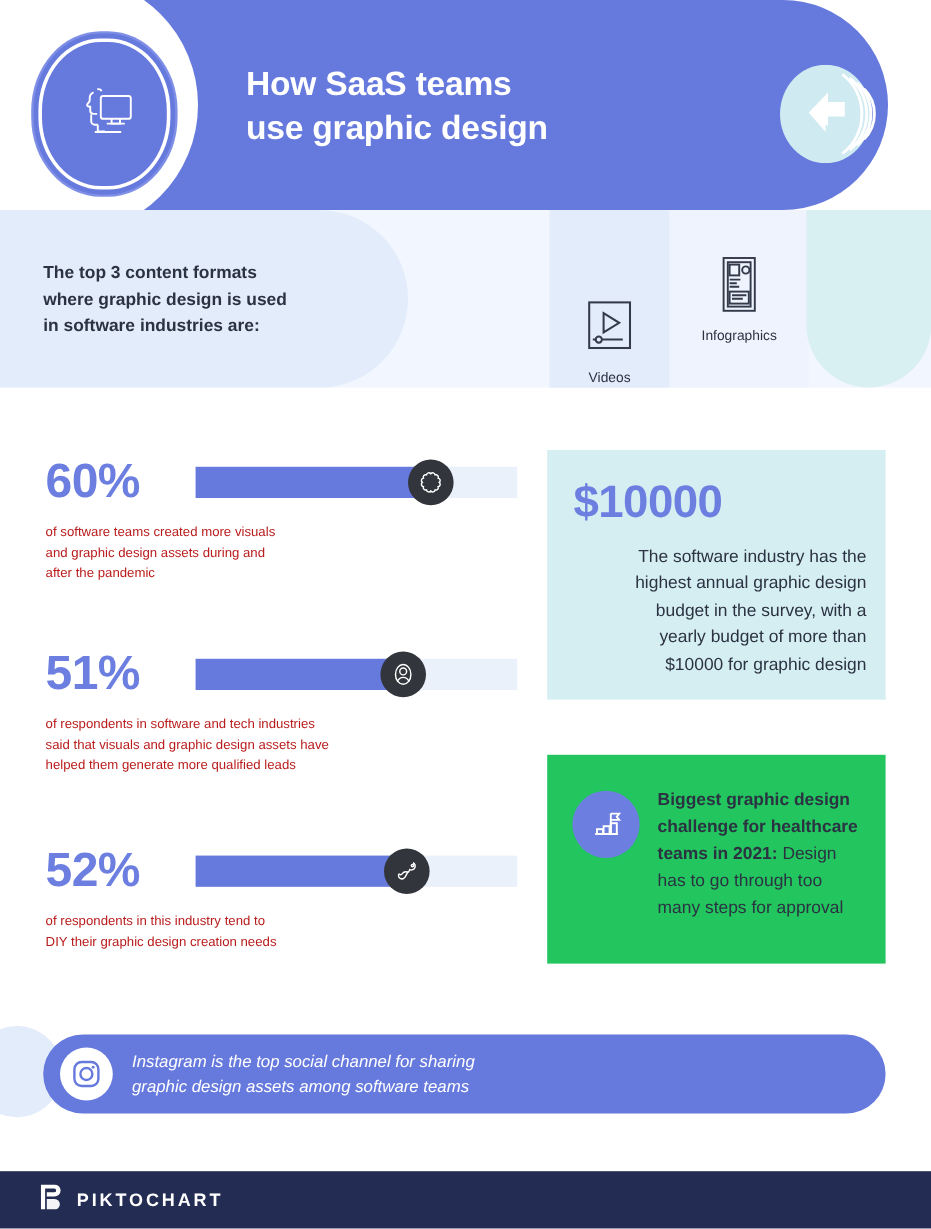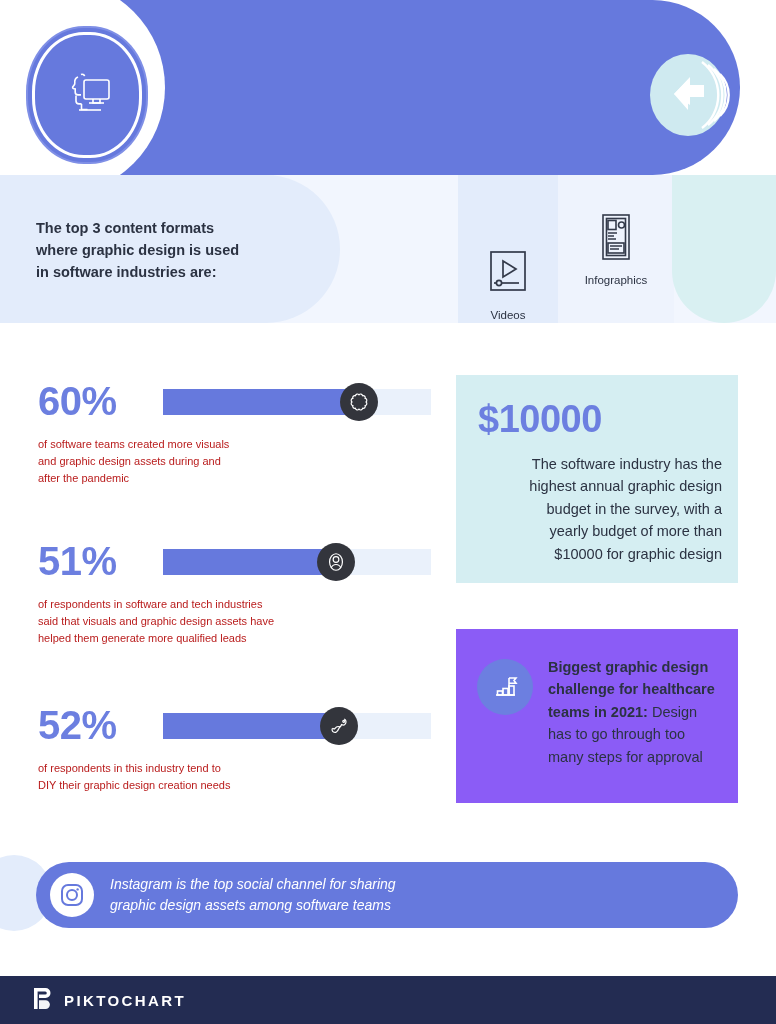--- a/index.html
+++ b/index.html
@@ -204,21 +204,21 @@
     font-size: 14.5px;
     line-height: 1.55;
     white-space: pre-line;
     text-align: right;
   }
   .card-challenge {
     position: absolute;
     left: 456px; top: 629px;
     width: 282px;
     height: 174px;
-    background: #8b5cf6;
+    background: #22c55e;
   }
   .challenge-icon {
     position: absolute;
     left: 21px; top: 30px;
     width: 56px; height: 56px;
     border-radius: 50%;
     background: #6c7fe0;
     display: flex;
     align-items: center;
     justify-content: center;
@@ -304,20 +304,22 @@
         <rect x="25" y="11" width="25" height="19" rx="2"></rect>
         <path d="M34 30v4h7v-4"></path>
         <path d="M30 34h15"></path>
         <path d="M19 8c-2.5 1-3.5 3.5-3.2 6 .2 1.7-.8 2.3-1.8 3.6-.8 1-.3 1.9.9 2.1l1.3.2v3.4c0 1.6 1.2 2.6 2.8 2.6h3"></path>
         <path d="M22 5.5c1.6-.6 3.2.2 3.6 1.6"></path>
         <path d="M17 26.5v5.5c0 1.6 1.3 2.9 3 2.9h2.6"></path>
         <path d="M22.5 35v5.5h6"></path>
         <path d="M20 41h22"></path>
       </svg>
     </div>
+    <div class="header-title">How SaaS teams
+use graphic design</div>
   </div>
   <div class="header-badge">
     <svg width="88" height="82" viewBox="0 0 88 82">
       <ellipse cx="38" cy="41" rx="38" ry="41" fill="#cfeaf0"></ellipse>
       <g fill="none" stroke="#ffffff" stroke-width="2.4">
         <path d="M52 8a40 41 0 0 1 0 66"></path>
         <path d="M58 11a37 38 0 0 1 0 60"></path>
         <path d="M64 15a33 34 0 0 1 0 52"></path>
         <path d="M70 20a28 29 0 0 1 0 42"></path>
       </g>

